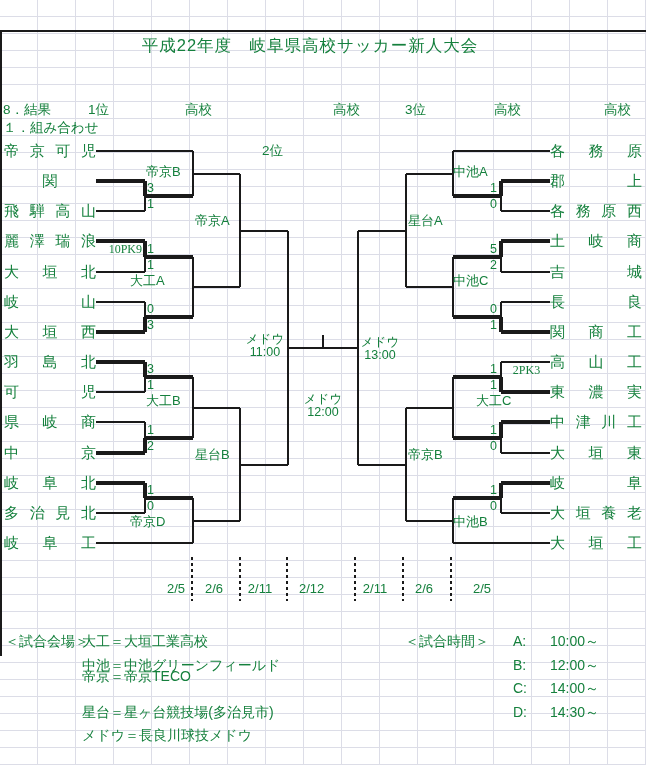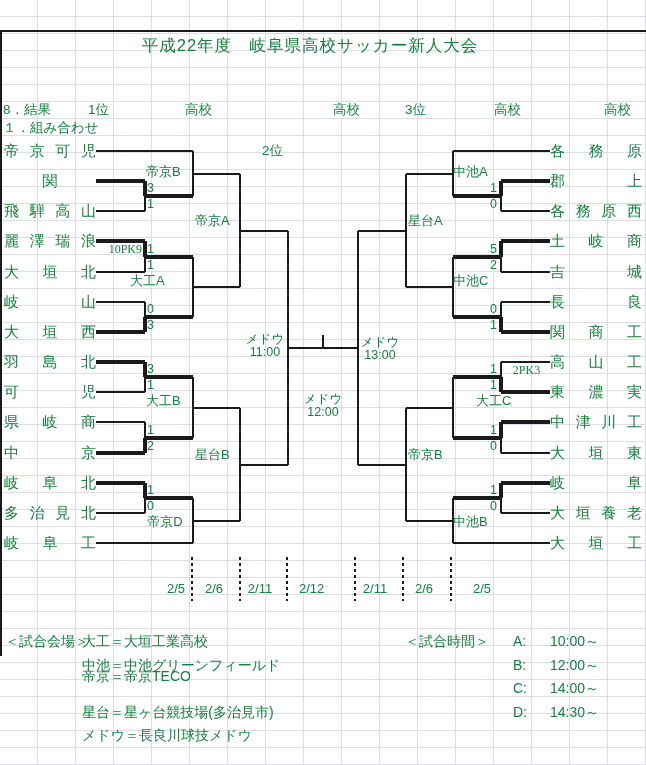--- a/index.html
+++ b/index.html
@@ -244,21 +244,21 @@
       <div class="abs pk" style="left: 95px; top: 243px; width: 47px; text-align: right;">10PK9</div>
       <div class="abs score" style="left: 147px; top: 302px; width: 22px; text-align: left;">0</div>
       <div class="abs score" style="left: 147px; top: 318px; width: 22px; text-align: left;">3</div>
       <div class="abs score" style="left: 147px; top: 362px; width: 22px; text-align: left;">3</div>
       <div class="abs score" style="left: 147px; top: 378px; width: 22px; text-align: left;">1</div>
       <div class="abs mvenue" style="left: 146px; top: 394px; width: 50px; text-align: left;">大工B</div>
       <div class="abs score" style="left: 147px; top: 423px; width: 22px; text-align: left;">1</div>
       <div class="abs score" style="left: 147px; top: 439px; width: 22px; text-align: left;">2</div>
       <div class="abs score" style="left: 147px; top: 483px; width: 22px; text-align: left;">1</div>
       <div class="abs score" style="left: 147px; top: 499px; width: 22px; text-align: left;">0</div>
-      <div class="abs mvenue" style="left: 140px; top: 515px; width: 50px; text-align: center;">帝京D</div>
+      <div class="abs mvenue" style="left: 130px; top: 515px; width: 50px; text-align: left;">帝京D</div>
       <div class="abs r3label" style="left: 195px; top: 214px; width: 44px; text-align: left;">帝京A</div>
       <div class="abs r3label" style="left: 195px; top: 448px; width: 44px; text-align: left;">星台B</div>
       <div class="abs team" style="left: 550px; top: 143px; width: 92px;">
         <span>各</span>
         <span>務</span>
         <span>原</span>
       </div>
       <div class="abs team" style="left: 550px; top: 173px; width: 92px;">
         <span>郡</span>
         <span>上</span>

